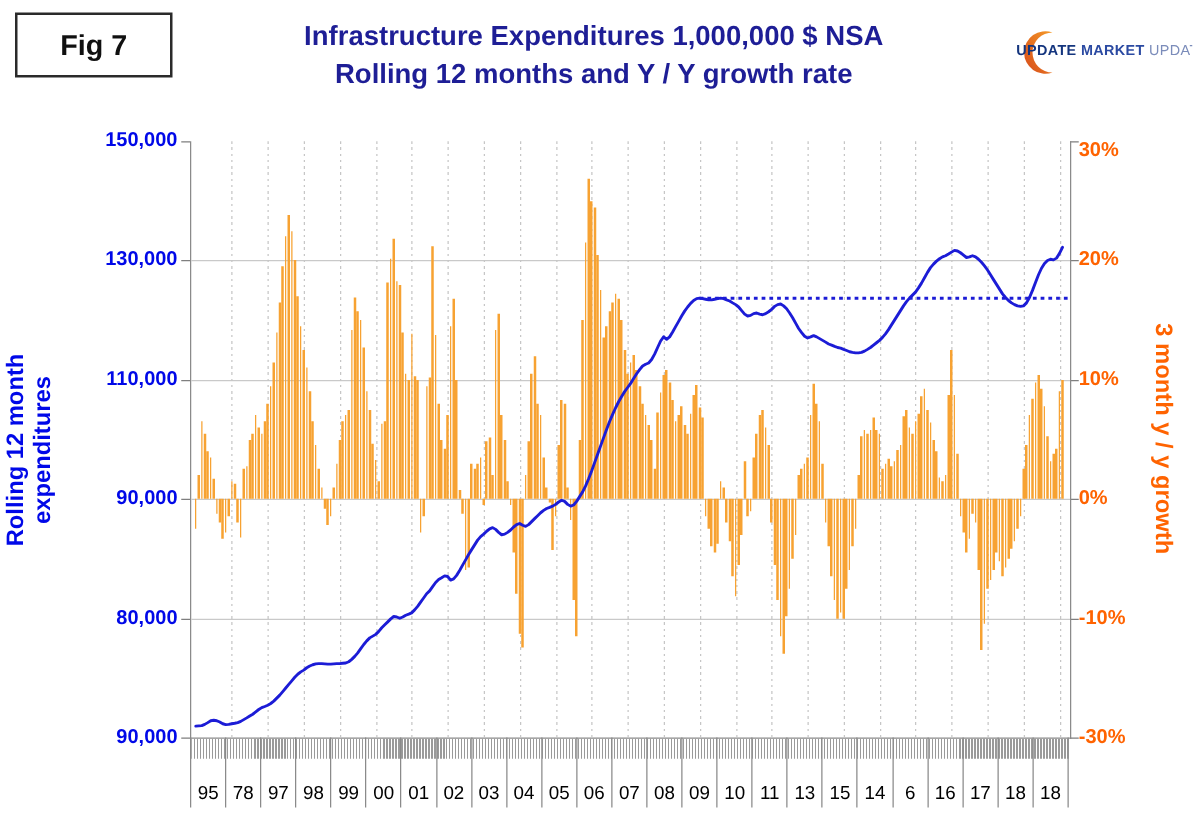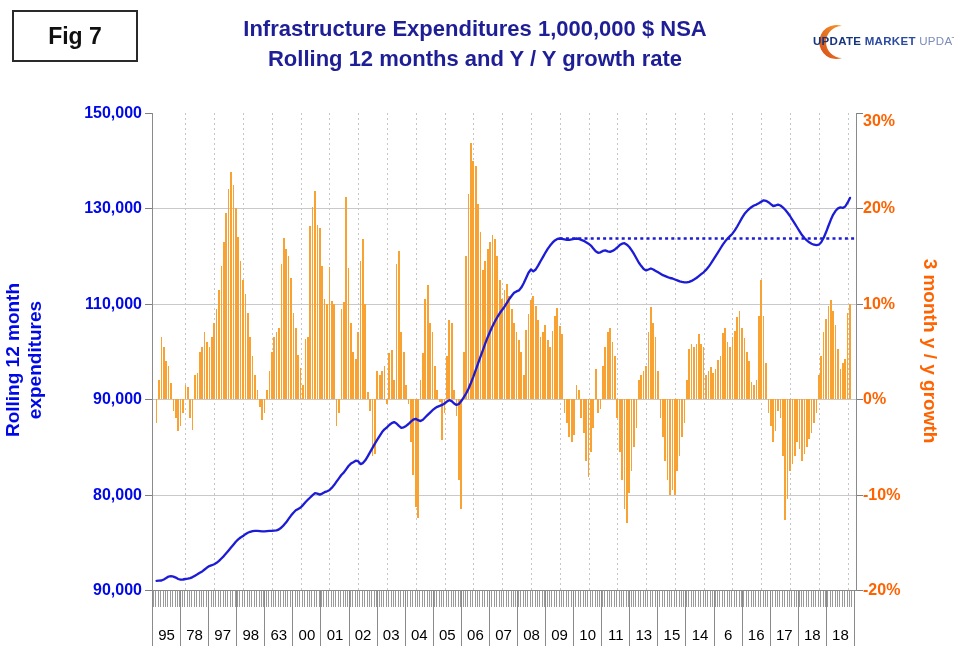--- a/index.html
+++ b/index.html
@@ -102,21 +102,21 @@
       <div class="ylab-r" style="top:112px">30%</div>
       <div class="tick" style="left:856px;top:113px"></div>
       <div class="ylab-r" style="top:199.4px">20%</div>
       <div class="tick" style="left:856px;top:208.4px"></div>
       <div class="ylab-r" style="top:294.8px">10%</div>
       <div class="tick" style="left:856px;top:303.8px"></div>
       <div class="ylab-r" style="top:390.20000000000005px">0%</div>
       <div class="tick" style="left:856px;top:399.20000000000005px"></div>
       <div class="ylab-r" style="top:485.6px">-10%</div>
       <div class="tick" style="left:856px;top:494.6px"></div>
-      <div class="ylab-r" style="top:581px">-20%</div>
+      <div class="ylab-r" style="top:581px">-30%</div>
       <div class="tick" style="left:856px;top:590px"></div>
     </div>
 
   <div class="plot">
     <div id="grids">
         <div class="gh" style="top:95.4px"></div>
         <div class="gh" style="top:190.8px"></div>
         <div class="gh" style="top:286.2px"></div>
         <div class="gh" style="top:381.6px"></div>
         <div class="gv" style="left:32.4px"></div>
@@ -441,21 +441,21 @@
      <polyline points="3.6,467.9 6.0,467.7 8.4,467.5 10.8,466.5 13.2,465.1 15.6,463.6 18.0,463.2 20.4,463.6 22.8,464.6 25.2,466.0 27.6,466.7 30.0,466.5 32.4,466.0 34.8,465.6 37.2,465.1 39.6,464.1 42.0,462.7 44.4,461.3 46.8,459.8 49.2,458.4 51.6,456.5 54.0,454.6 56.4,453.1 58.8,452.2 61.2,451.2 63.6,449.8 66.0,447.9 68.4,445.5 70.8,443.1 73.2,440.3 75.6,437.4 78.0,434.5 80.4,431.7 82.8,428.8 85.2,426.4 87.6,424.5 90.0,423.1 92.4,421.2 94.8,419.8 97.2,418.8 99.6,418.1 102.0,417.9 104.4,417.9 106.8,418.1 109.2,418.3 111.6,418.3 114.0,418.1 116.4,417.9 118.8,417.9 121.2,417.6 123.6,417.4 126.0,416.4 128.4,414.5 130.8,412.1 133.2,409.3 135.6,405.9 138.0,402.6 140.4,399.7 142.8,397.3 145.2,395.9 147.6,394.5 150.0,392.1 152.4,389.2 154.8,386.8 157.2,384.5 159.6,382.1 162.0,380.2 164.4,380.6 166.8,381.6 169.2,380.6 171.6,379.2 174.0,378.3 176.3,377.3 178.7,374.9 181.1,372.1 183.5,368.7 185.9,365.4 188.3,362.0 190.7,359.7 193.1,356.3 195.5,353.0 197.9,350.6 200.3,349.2 202.7,347.7 205.1,348.2 207.5,351.1 209.9,350.1 212.3,347.3 214.7,343.4 217.1,339.1 219.5,334.9 221.9,330.6 224.3,326.7 226.7,322.9 229.1,319.1 231.5,316.3 233.9,314.3 236.3,312.0 238.7,310.1 241.1,309.1 243.5,310.5 245.9,312.9 248.3,314.8 250.7,314.3 253.1,312.9 255.5,311.0 257.9,308.6 260.3,306.7 262.7,305.8 265.1,307.2 267.5,308.1 269.9,306.7 272.3,304.3 274.7,301.9 277.1,299.6 279.5,297.2 281.9,295.3 284.3,293.8 286.7,292.9 289.1,291.9 291.5,290.5 293.9,288.6 296.3,287.2 298.7,288.1 301.1,290.5 303.5,291.9 305.9,291.0 308.3,288.1 310.7,284.3 313.1,280.5 315.5,275.7 317.9,270.0 320.3,263.8 322.7,257.1 325.1,250.4 327.5,243.7 329.9,237.1 332.3,230.4 334.7,224.2 337.1,218.5 339.5,213.2 341.9,208.4 344.3,204.2 346.7,200.3 349.1,197.0 351.5,193.7 353.9,189.8 356.3,186.0 358.7,182.7 361.1,179.8 363.5,178.4 365.9,177.4 368.3,174.6 370.7,170.3 373.1,165.0 375.5,159.8 377.9,156.5 380.3,158.4 382.7,156.5 385.1,152.6 387.5,148.3 389.9,144.1 392.3,139.8 394.7,135.9 397.1,132.6 399.5,129.7 401.9,127.4 404.3,125.9 406.7,125.5 409.1,125.9 411.5,126.4 413.9,126.9 416.3,126.9 418.7,126.4 421.1,125.9 423.5,125.5 425.9,125.9 428.3,126.9 430.7,127.8 433.1,129.3 435.5,130.7 437.9,132.6 440.3,135.5 442.7,138.3 445.1,139.8 447.5,139.3 449.9,137.9 452.3,137.4 454.7,138.3 457.1,138.8 459.5,137.9 461.9,136.4 464.3,134.5 466.7,132.1 469.1,130.7 471.5,130.2 473.9,131.7 476.3,134.0 478.7,137.4 481.1,141.2 483.5,145.5 485.9,149.8 488.3,153.1 490.7,156.0 493.1,157.4 495.5,156.5 497.9,155.5 500.3,156.5 502.7,157.9 505.1,159.3 507.5,160.7 509.9,162.2 512.3,163.1 514.7,164.1 517.1,165.0 519.5,165.5 521.9,166.5 524.3,167.4 526.7,168.4 529.0,168.9 531.4,169.3 533.8,169.3 536.2,168.9 538.6,167.9 541.0,166.5 543.4,165.0 545.8,163.1 548.2,161.2 550.6,159.3 553.0,156.9 555.4,154.1 557.8,150.7 560.2,146.9 562.6,143.1 565.0,139.3 567.4,135.5 569.8,131.7 572.2,128.3 574.6,125.5 577.0,123.1 579.4,120.7 581.8,117.3 584.2,113.5 586.6,109.2 589.0,104.9 591.4,101.1 593.8,98.3 596.2,95.9 598.6,94.0 601.0,92.5 603.4,91.6 605.8,90.2 608.2,88.7 610.6,87.3 613.0,87.8 615.4,89.2 617.8,91.1 620.2,93.0 622.6,92.5 625.0,91.6 627.4,92.5 629.8,94.4 632.2,96.8 634.6,99.7 637.0,103.0 639.4,106.8 641.8,110.7 644.2,114.5 646.6,118.3 649.0,122.1 651.4,125.0 653.8,127.4 656.2,129.3 658.6,130.7 661.0,131.7 663.4,132.1 665.8,131.7 668.2,129.3 670.6,125.0 673.0,119.3 675.4,113.0 677.8,106.8 680.2,101.6 682.6,97.8 685.0,95.4 687.4,94.4 689.8,94.9 692.2,93.5 694.6,89.7 697.0,84.9" fill="none" stroke="#1c1cd6" stroke-width="2.3" stroke-linejoin="round" stroke-linecap="round"></polyline>
    </svg></div>
   </div>
 
   <div class="xticks"></div>
   <div class="years" id="years">
       <div class="year">95</div>
       <div class="year">78</div>
       <div class="year">97</div>
       <div class="year">98</div>
-      <div class="year">63</div>
+      <div class="year">99</div>
       <div class="year">00</div>
       <div class="year">01</div>
       <div class="year">02</div>
       <div class="year">03</div>
       <div class="year">04</div>
       <div class="year">05</div>
       <div class="year">06</div>
       <div class="year">07</div>
       <div class="year">08</div>
       <div class="year">09</div>

